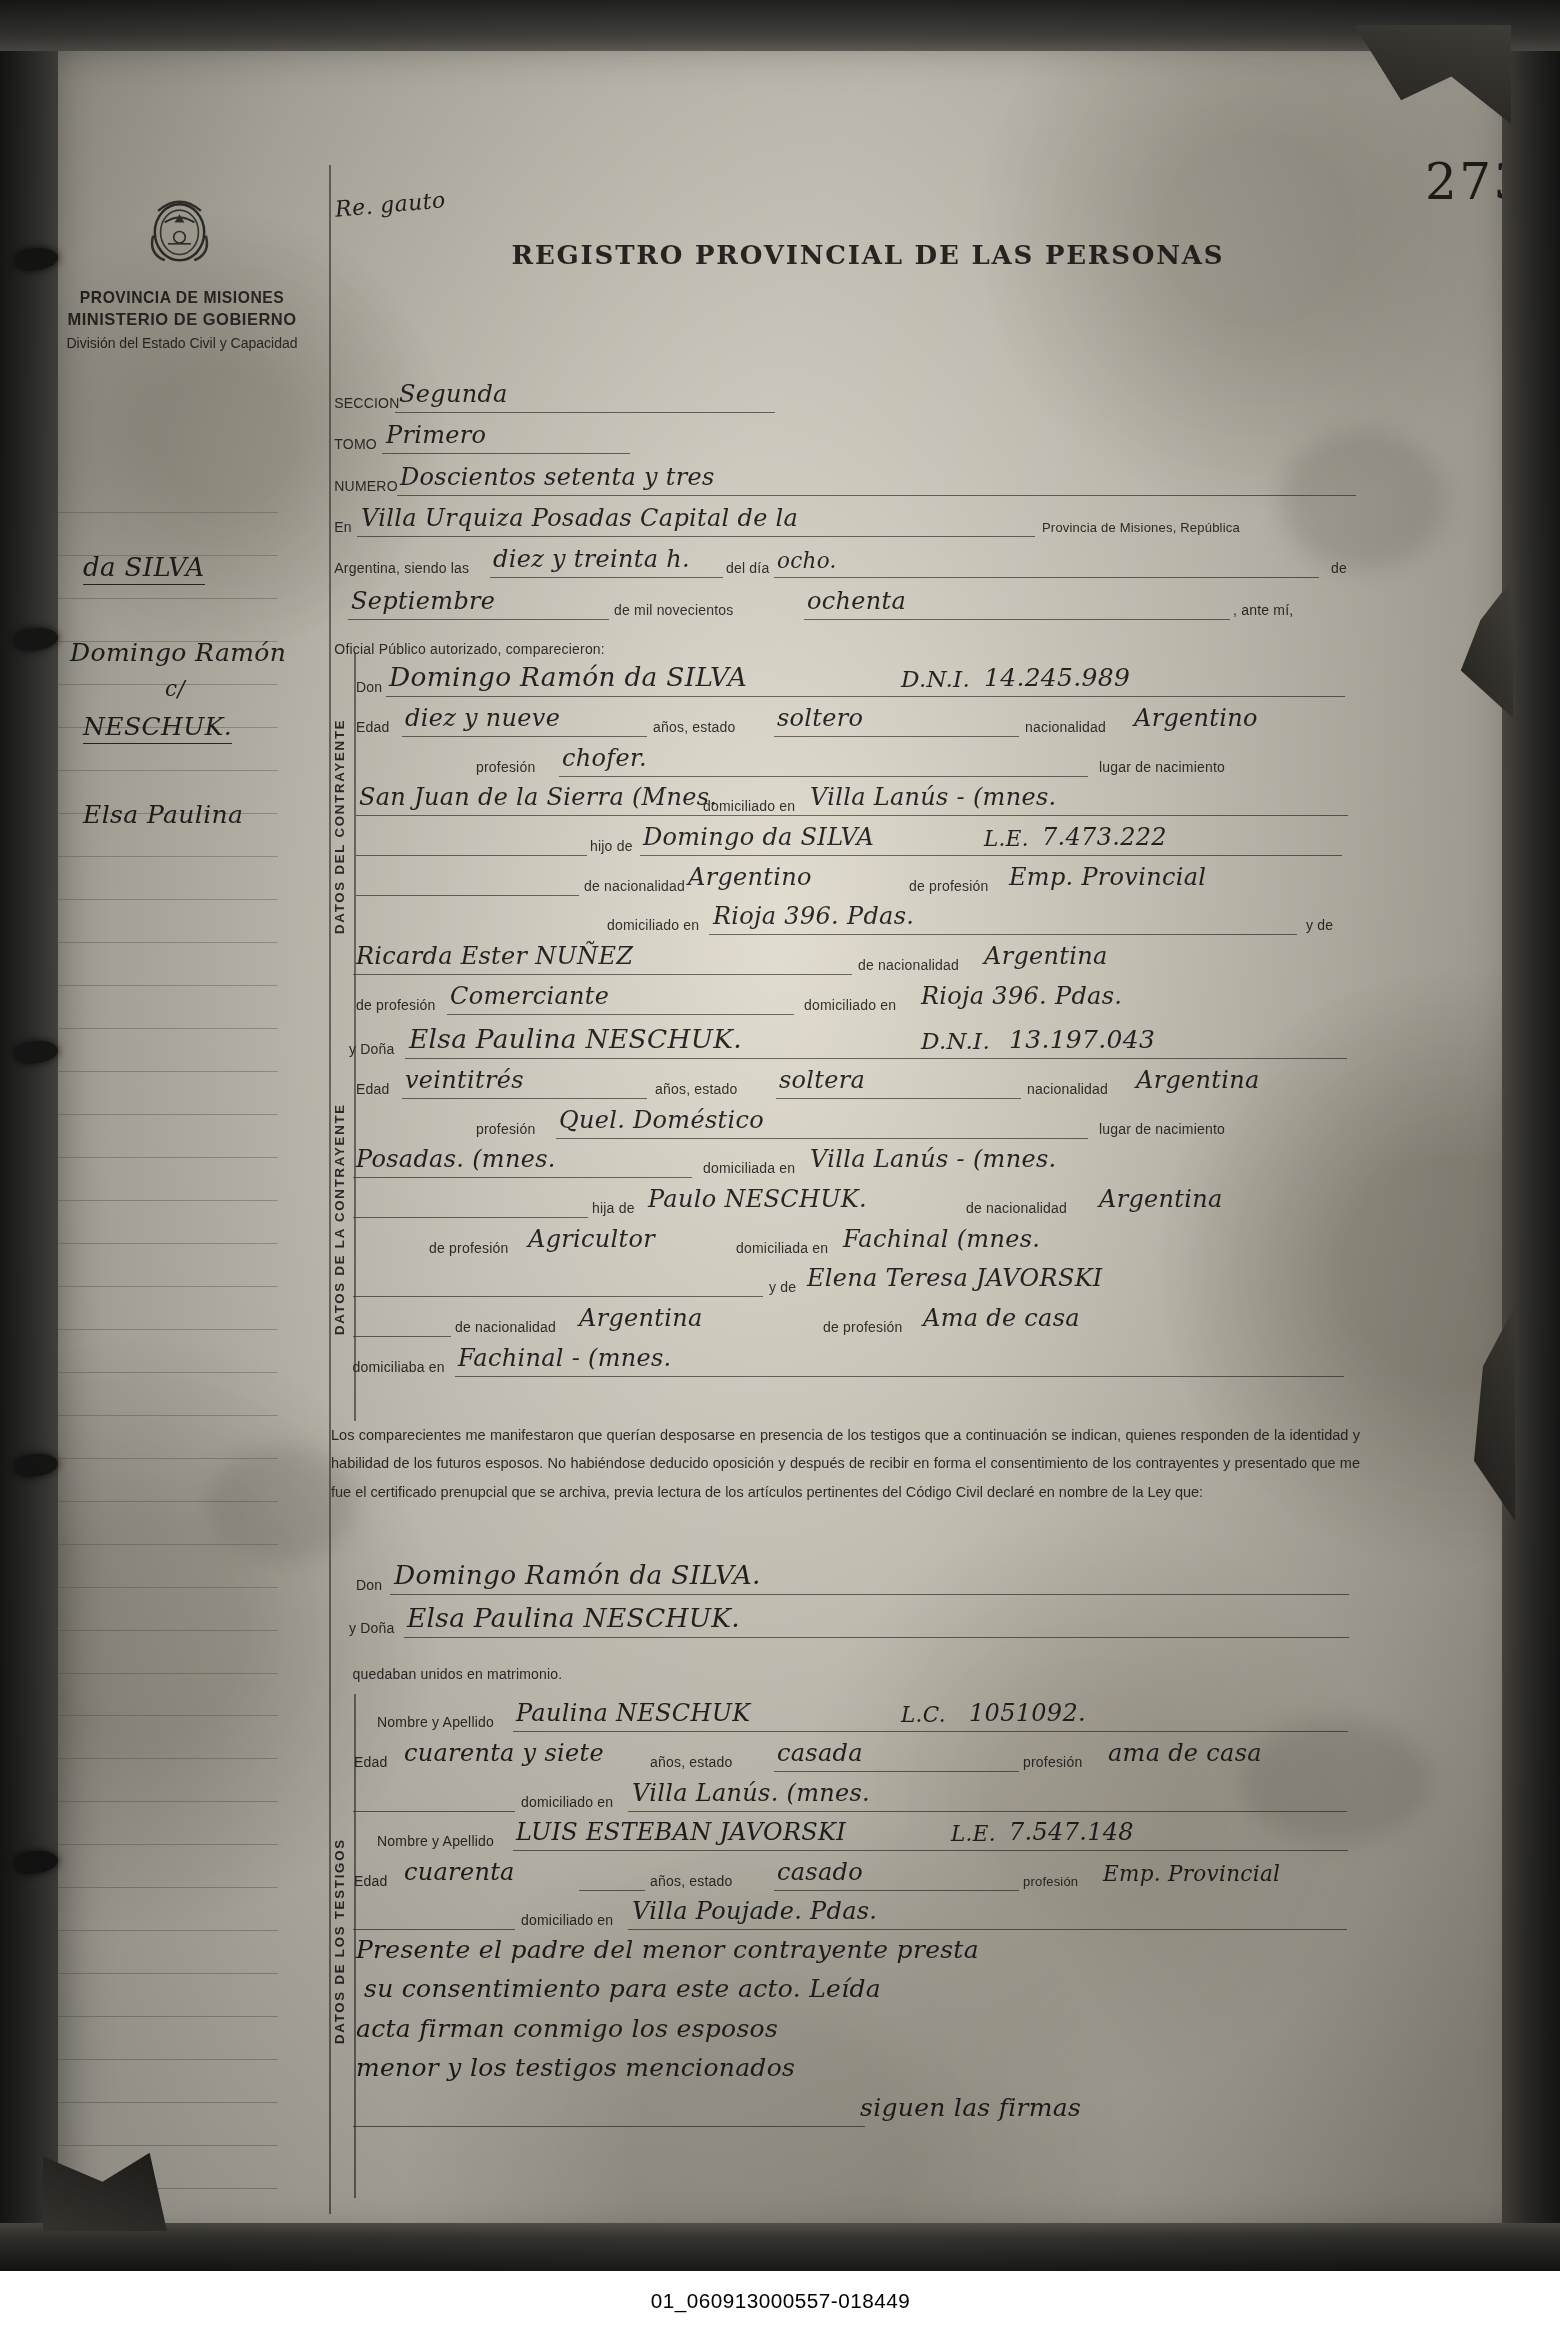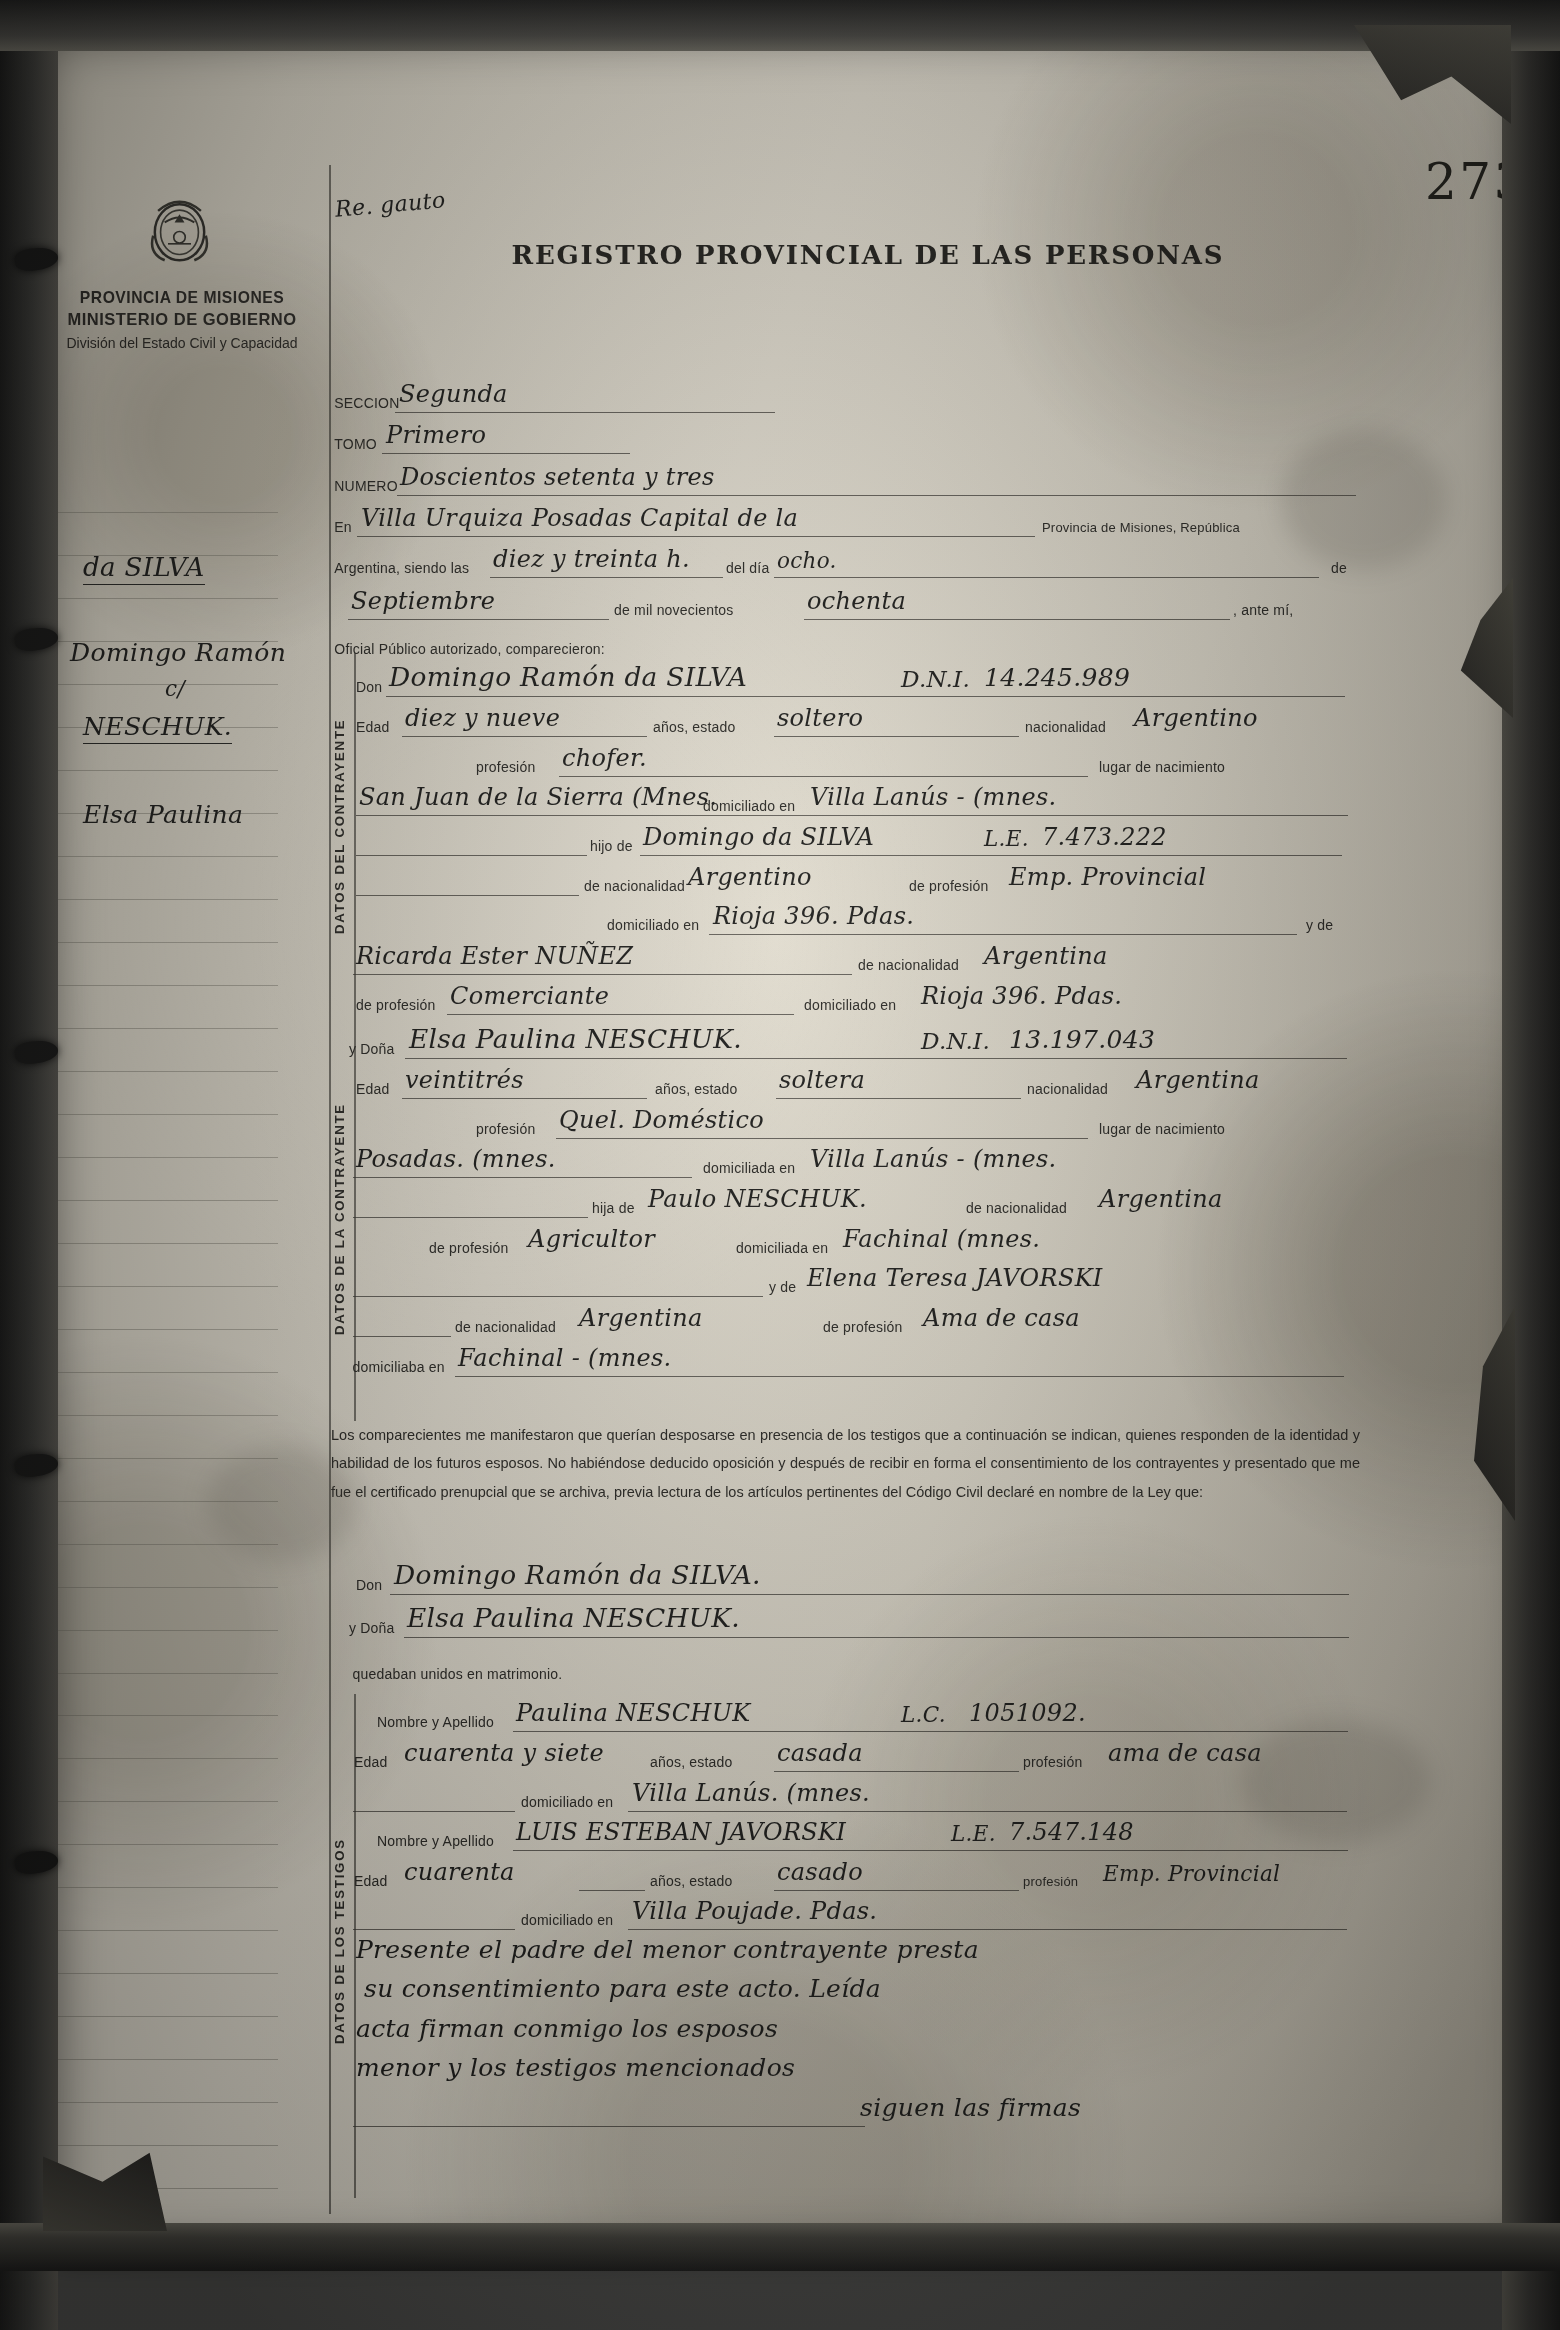--- a/index.html
+++ b/index.html
@@ -728,15 +728,18 @@
   <div class="tear tear-r1"></div>
   <div class="tear tear-r2"></div>
   <div class="tear tear-bl"></div>
 
   <div class="stitch" style="top:248px;"></div>
   <div class="stitch" style="top:628px;"></div>
   <div class="stitch" style="top:1041px;"></div>
   <div class="stitch" style="top:1454px;"></div>
   <div class="stitch" style="top:1851px;"></div>
 
+  <div id="filestrip">
+    <span>01_060913000557-018449</span>
+  </div>
 
 </div>
 
 
 </body></html>

